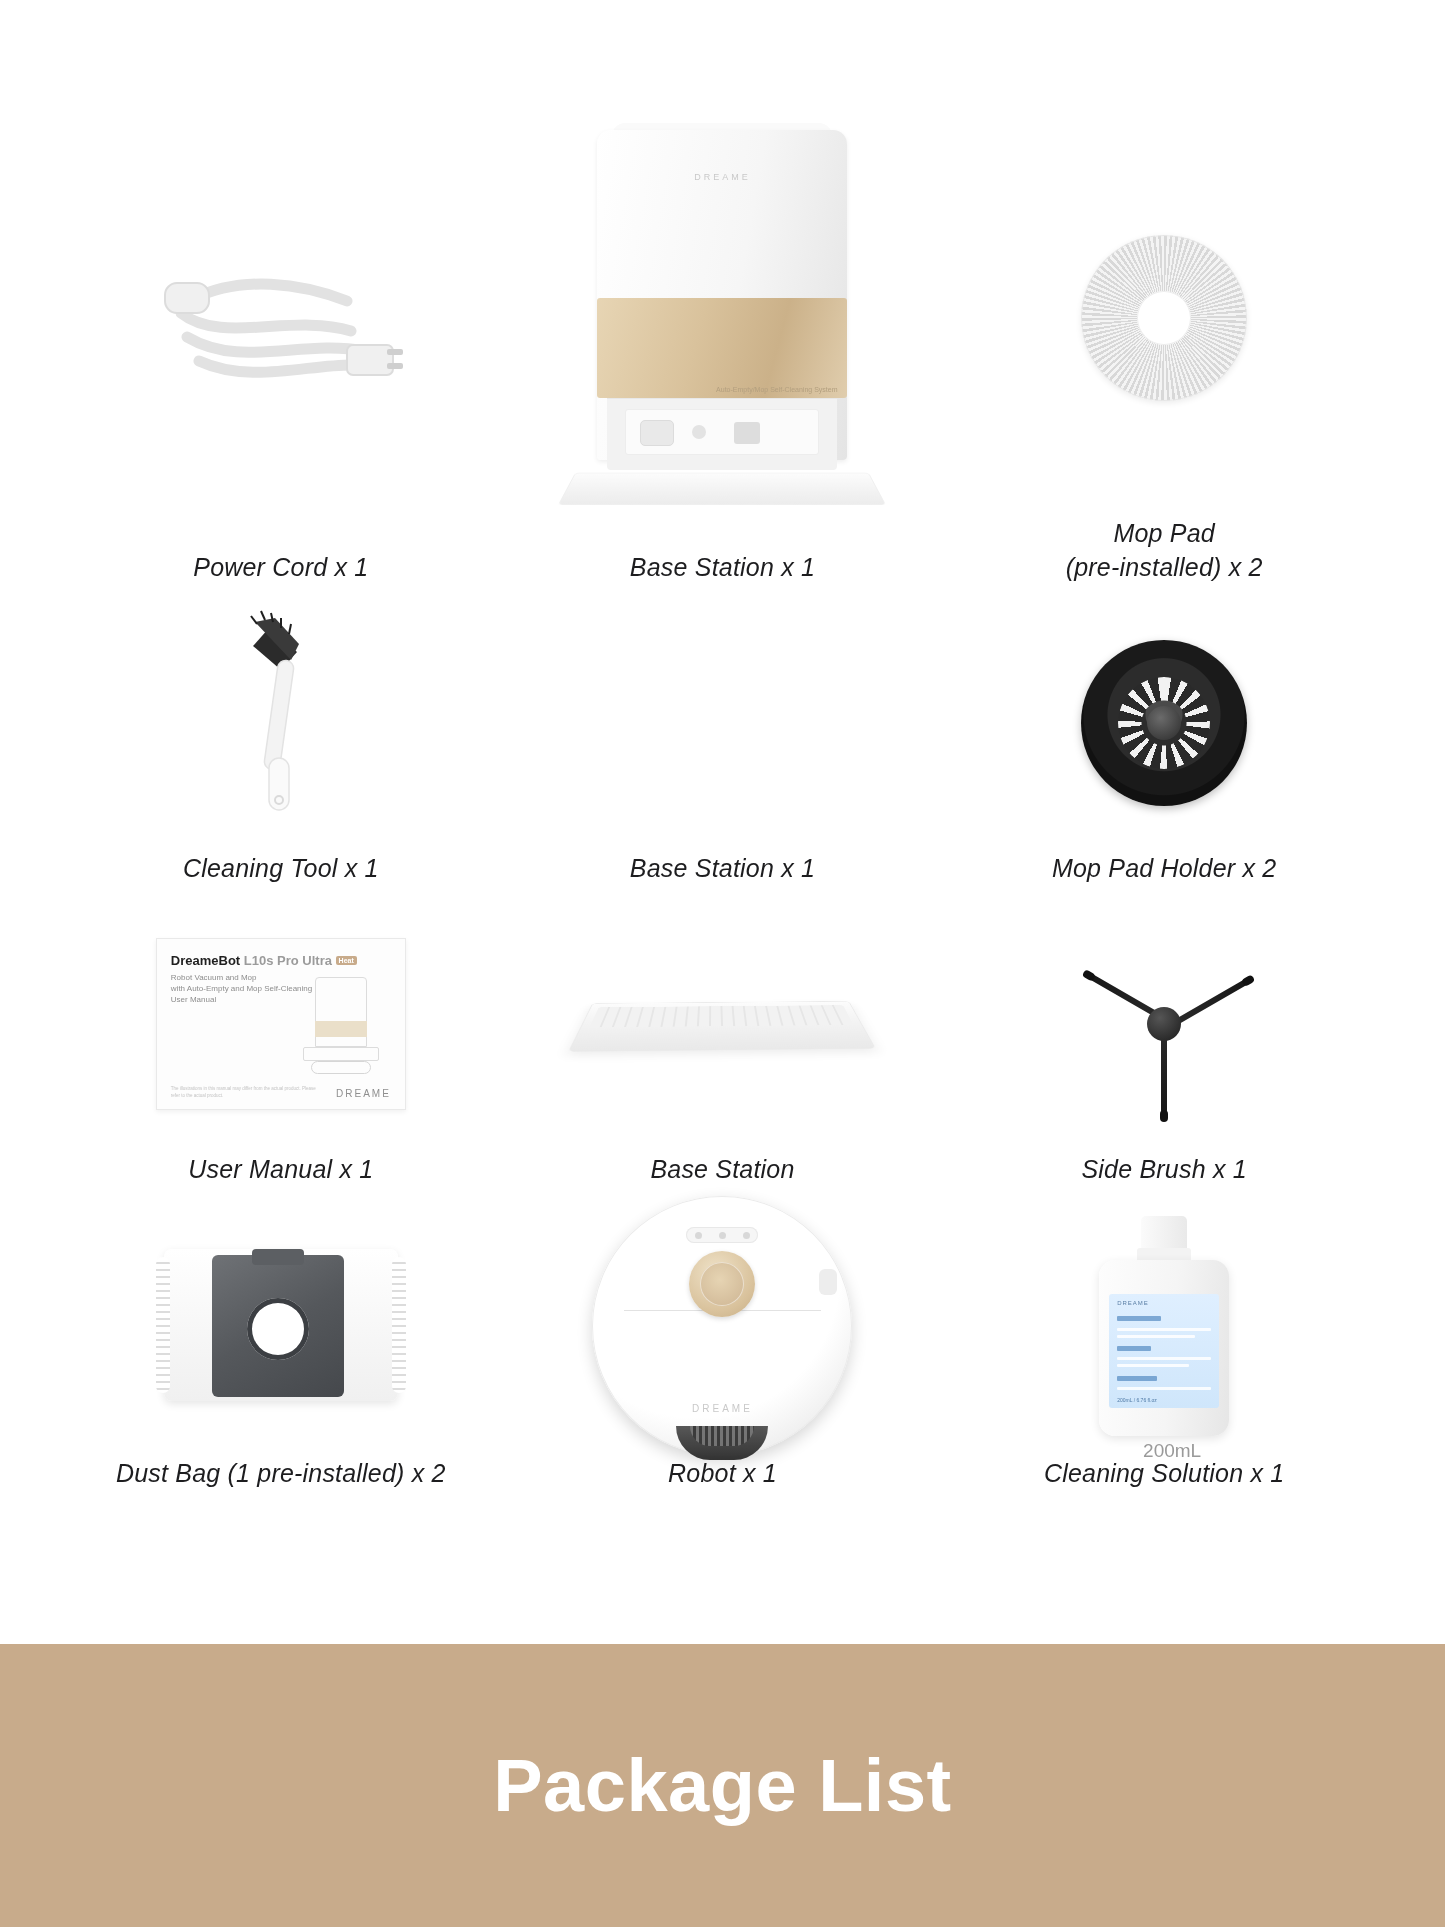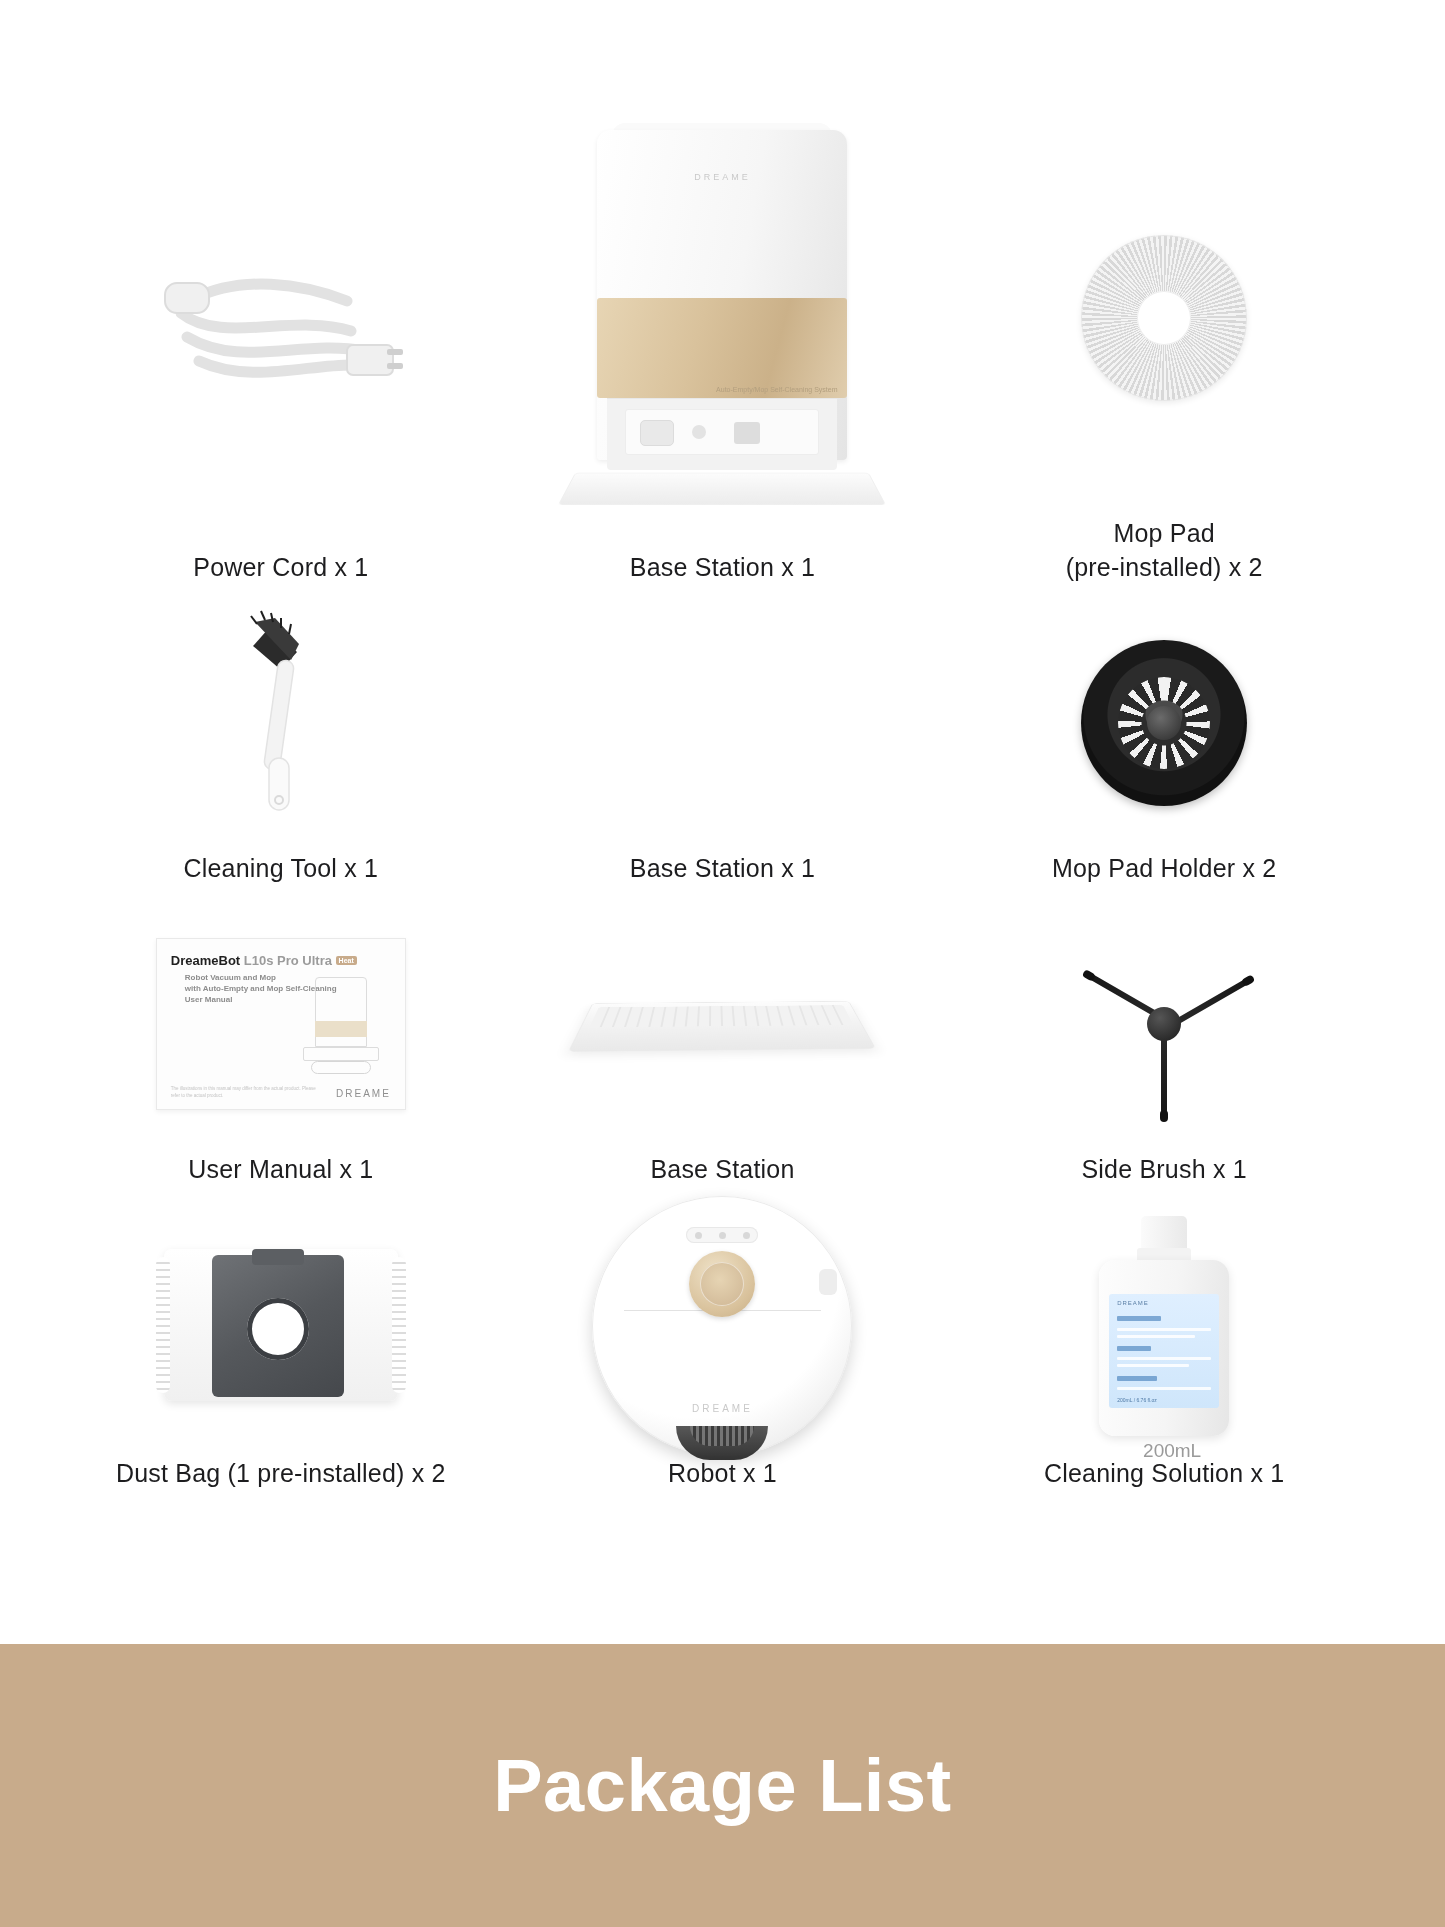--- a/index.html
+++ b/index.html
@@ -48,20 +48,21 @@
     justify-content: center;
     position: relative;
   }
   .caption {
     font-size: 25px;
     line-height: 34px;
     color: #1d1d1f;
     text-align: center;
     letter-spacing: 0.2px;
     width: 100%;
+    font-style: italic;
   }
   .caption .line { display: block; }
   .sub-label {
     font-size: 19px;
     color: #9a9a9a;
     text-align: center;
     margin-bottom: 4px;
   }
 
   
@@ -200,21 +201,21 @@
     position: relative;
     box-shadow: 0 2px 5px rgba(0,0,0,0.06);
     overflow: hidden;
   }
   .manual .m-title { position: absolute; left: 14px; top: 14px; font-size: 13px; color: #1f1f1f; font-weight: 700; }
   .manual .m-title .light { color: #9b9b9b; font-weight: 700; }
   .manual .m-badge {
     display: inline-block; background: #c8ab8b; color: #fff;
     font-size: 7px; padding: 1px 3px; border-radius: 2px; vertical-align: 2px;
   }
-  .manual .m-sub { position: absolute; left: 28px; top: 33px; font-size: 8px; color: #8d8d8d; line-height: 11px; font-weight: bold; }
+  .manual .m-sub { position: absolute; left: 14px; top: 33px; font-size: 8px; color: #8d8d8d; line-height: 11px; }
   .manual .m-foot { position: absolute; left: 14px; bottom: 10px; font-size: 4.5px; color: #c4c4c4; width: 150px; line-height: 7px; }
   .manual .m-brand { position: absolute; right: 14px; bottom: 10px; font-size: 10px; color: #8f8f8f; letter-spacing: 2px; }
   .manual .m-art {
     position: absolute; right: 26px; top: 38px; width: 76px; height: 106px;
   }
   .m-art .box { position: absolute; left: 12px; top: 0; width: 52px; height: 70px; border: 1px solid #dcdcdc; border-radius: 4px 4px 0 0; }
   .m-art .gold { position: absolute; left: 12px; top: 44px; width: 52px; height: 16px; background: #eadfc9; }
   .m-art .base { position: absolute; left: 0; top: 70px; width: 76px; height: 14px; border: 1px solid #dcdcdc; border-radius: 2px; }
   .m-art .bot { position: absolute; left: 8px; top: 84px; width: 60px; height: 13px; border: 1px solid #d6d6d6; border-radius: 7px; }
 

